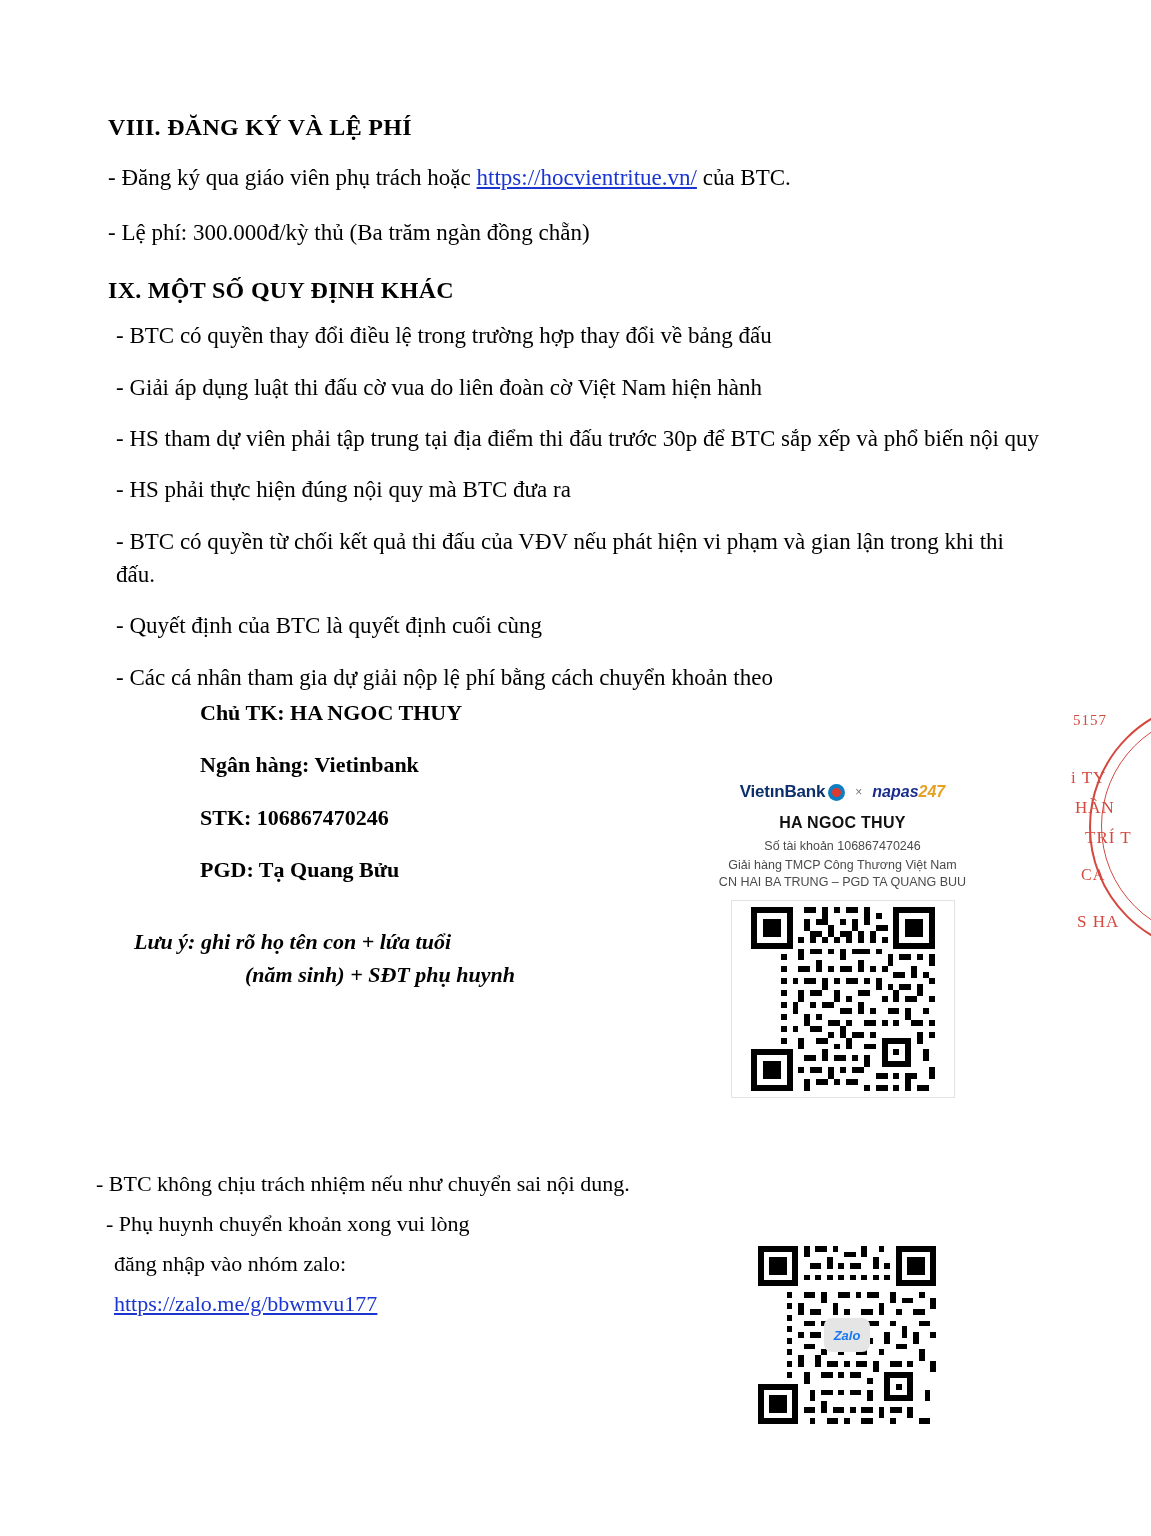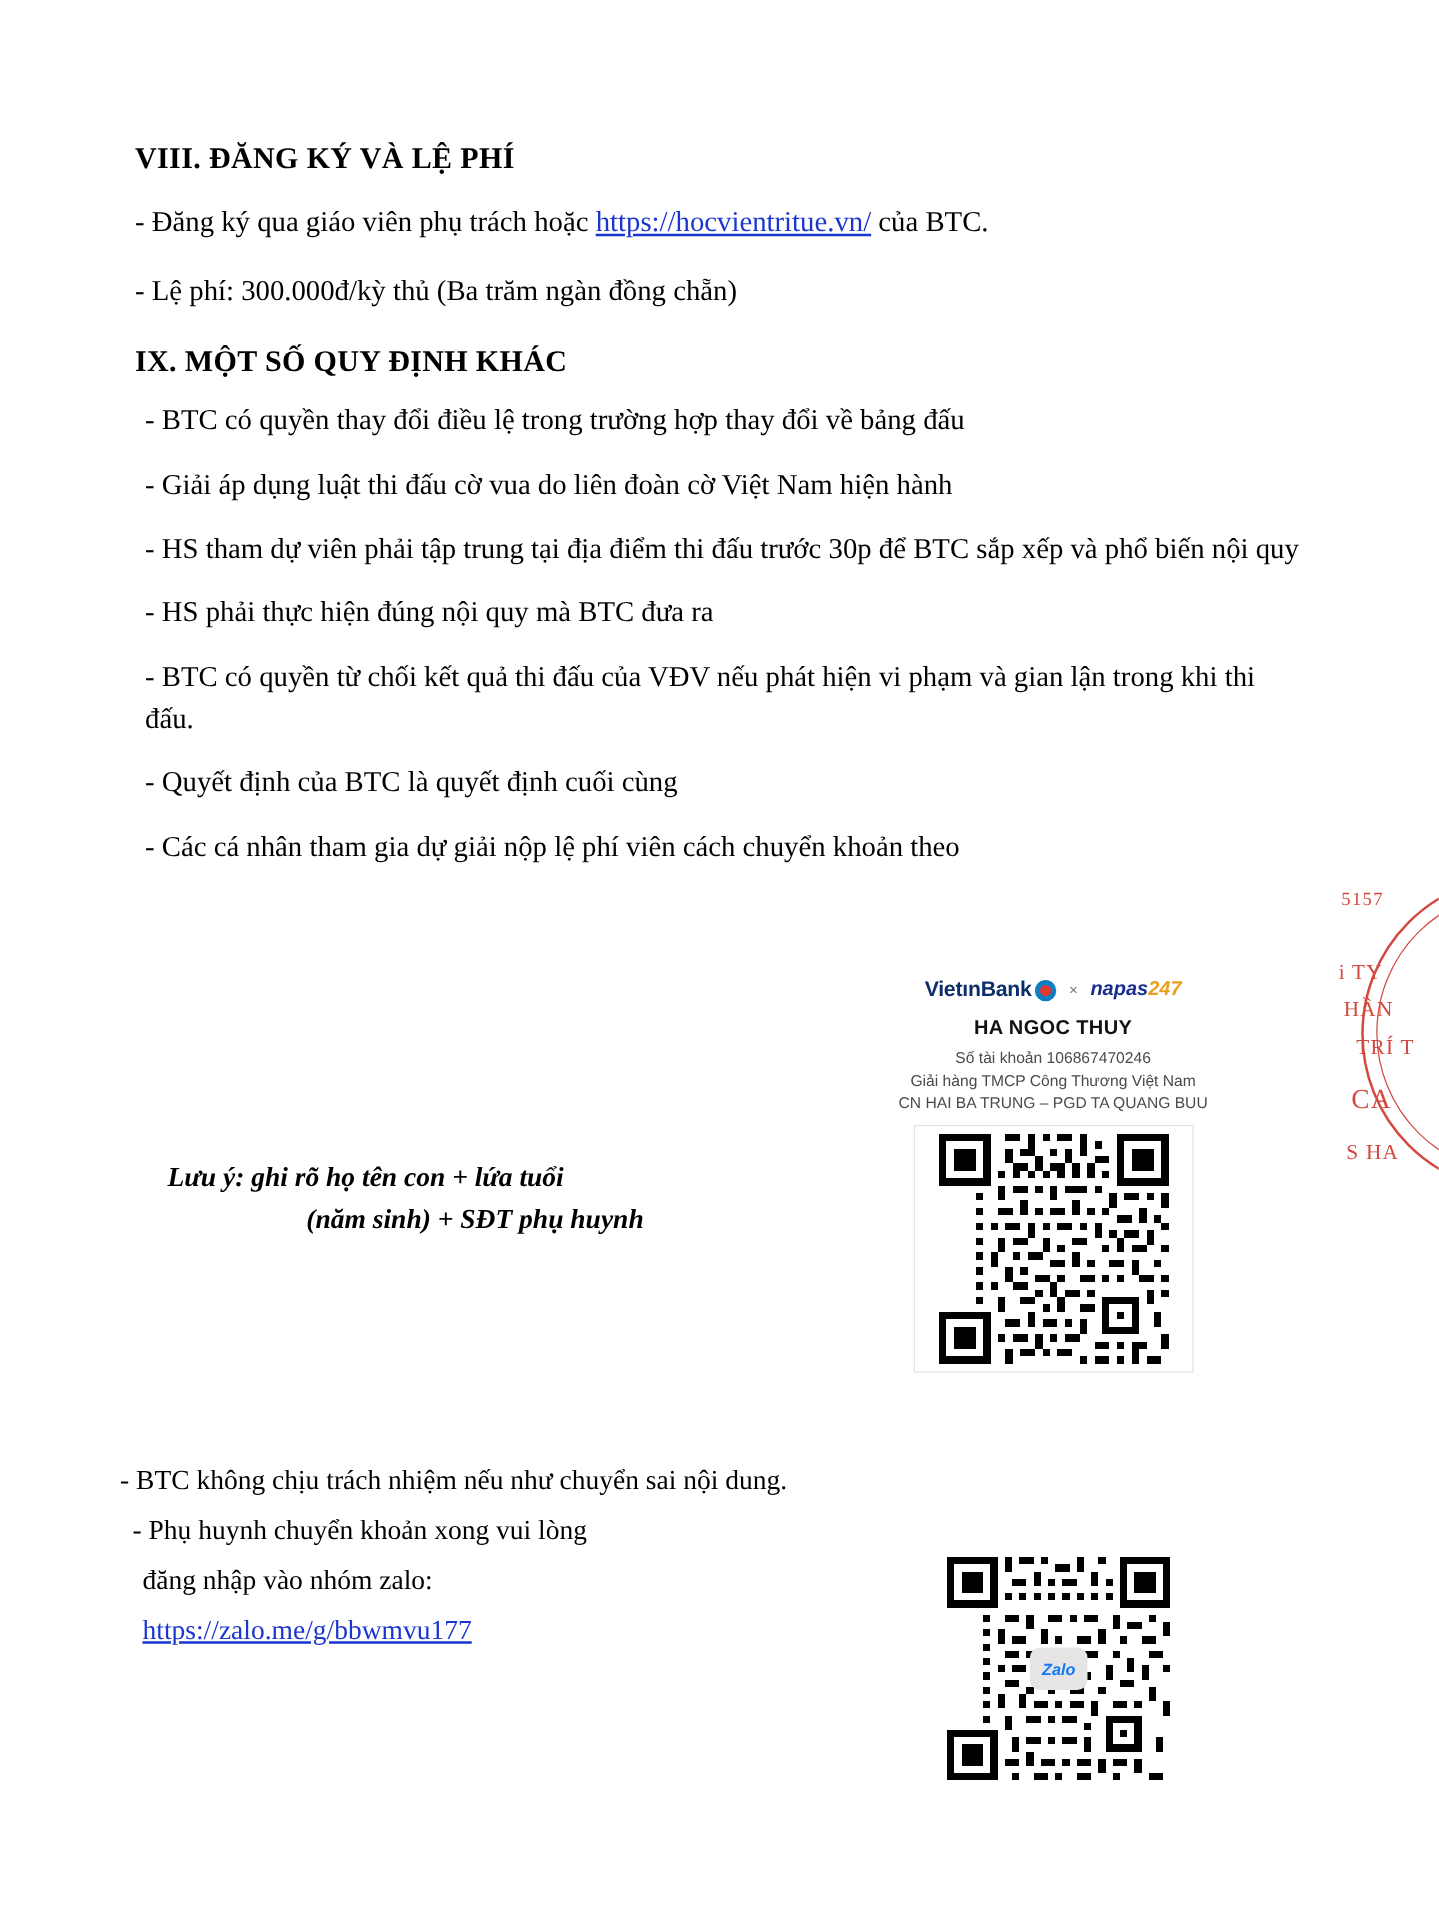--- a/index.html
+++ b/index.html
@@ -231,21 +231,21 @@
   .stamp .t {
     position: absolute;
     font-size: 17px;
     letter-spacing: 1px;
     white-space: nowrap;
   }
   .stamp .t1 { left: 2px; top: 22px; font-size: 15px;}
   .stamp .t2 { left: 0px; top: 78px; }
   .stamp .t3 { left: 4px; top: 108px; }
   .stamp .t4 { left: 14px; top: 138px; }
-  .stamp .t5 { left: 10px; top: 176px; font-size: 22px; }
+  .stamp .t5 { left: 10px; top: 176px; font-size: 16px; }
   .stamp .t6 { left: 6px; top: 222px; }
 </style>
 </head>
 <body>
 
 <div class="page">
 
   <div class="content">
 
     <h2 class="section-heading">VIII. ĐĂNG KÝ VÀ LỆ PHÍ</h2>
@@ -258,23 +258,29 @@
     <p class="body-line tight">- Lệ phí: 300.000đ/kỳ thủ (Ba trăm ngàn đồng chẵn)</p>
 
     <h2 class="section-heading second">IX. MỘT SỐ QUY ĐỊNH KHÁC</h2>
 
     <p class="list-line">- BTC có quyền thay đổi điều lệ trong trường hợp thay đổi về bảng đấu</p>
     <p class="list-line">-  Giải áp dụng luật thi đấu cờ vua do liên đoàn cờ Việt Nam hiện hành</p>
     <p class="list-line">- HS tham dự viên phải tập trung tại địa điểm thi đấu trước 30p để BTC sắp xếp và phổ biến nội quy</p>
     <p class="list-line">- HS phải thực hiện đúng nội quy mà BTC đưa ra</p>
     <p class="list-line">- BTC có quyền từ chối kết quả thi đấu của VĐV nếu phát hiện vi phạm và gian lận trong khi thi đấu.</p>
     <p class="list-line">- Quyết định của BTC là quyết định cuối cùng</p>
-    <p class="list-line">- Các cá nhân tham gia dự giải nộp lệ phí viên cách chuyển khoản theo</p>
+    <p class="list-line">- Các cá nhân tham gia dự giải nộp lệ phí bằng cách chuyển khoản theo</p>
   </div>
 
+  <div class="bank-block">
+    <p>Chủ TK: HA NGOC THUY</p>
+    <p>Ngân hàng: Vietinbank</p>
+    <p>STK:  106867470246</p>
+    <p>PGD: Tạ Quang Bửu</p>
+  </div>
 
   <div class="note-block">
     <span class="l1">Lưu ý: ghi rõ họ tên con + lứa tuổi</span>
     <span class="l2">(năm sinh) + SĐT phụ huynh</span>
   </div>
 
   <div class="bank-card">
     <div class="brandrow">
       <span class="vtb">
         <span>VietınBank</span>

